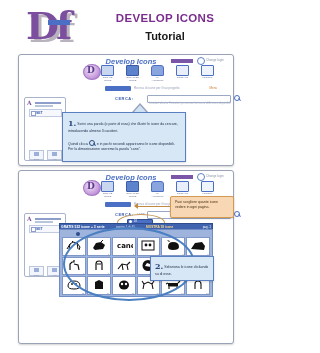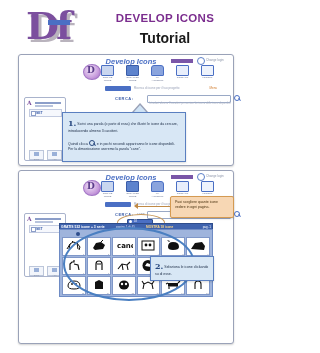--- a/index.html
+++ b/index.html
@@ -15,21 +15,21 @@
      font-family:"DejaVu Serif",serif;font-weight:bold;line-height:1;letter-spacing:-3px;}
   .logo .lg-main{position:absolute;left:0px;top:1px;font-size:38px;color:#7b4f9e;
      font-family:"DejaVu Serif",serif;font-weight:bold;line-height:1;letter-spacing:-3px;}
   .logo .lg-bar{position:absolute;left:22px;top:14px;width:22px;height:5px;background:#4a6fc4;}
   .title{
     position:absolute;left:85px;top:12px;width:160px;text-align:center;
     font-size:11.5px;font-weight:bold;color:#7b2d8e;letter-spacing:.3px;
   }
   .subtitle{
     position:absolute;left:85px;top:30px;width:160px;text-align:center;
-    font-size:14px;font-weight:bold;color:#1a1a1a;
+    font-size:11px;font-weight:bold;color:#1a1a1a;
   }
   
   .panel{
     position:absolute;left:18px;width:214px;
     border:1px solid #9aa2b8;border-radius:3px;background:#fff;
     box-shadow:0 1px 2px rgba(0,0,0,.18);
   }
   #panel1{top:54px;height:110px;}
   #panel2{top:170px;height:172px;}
   

